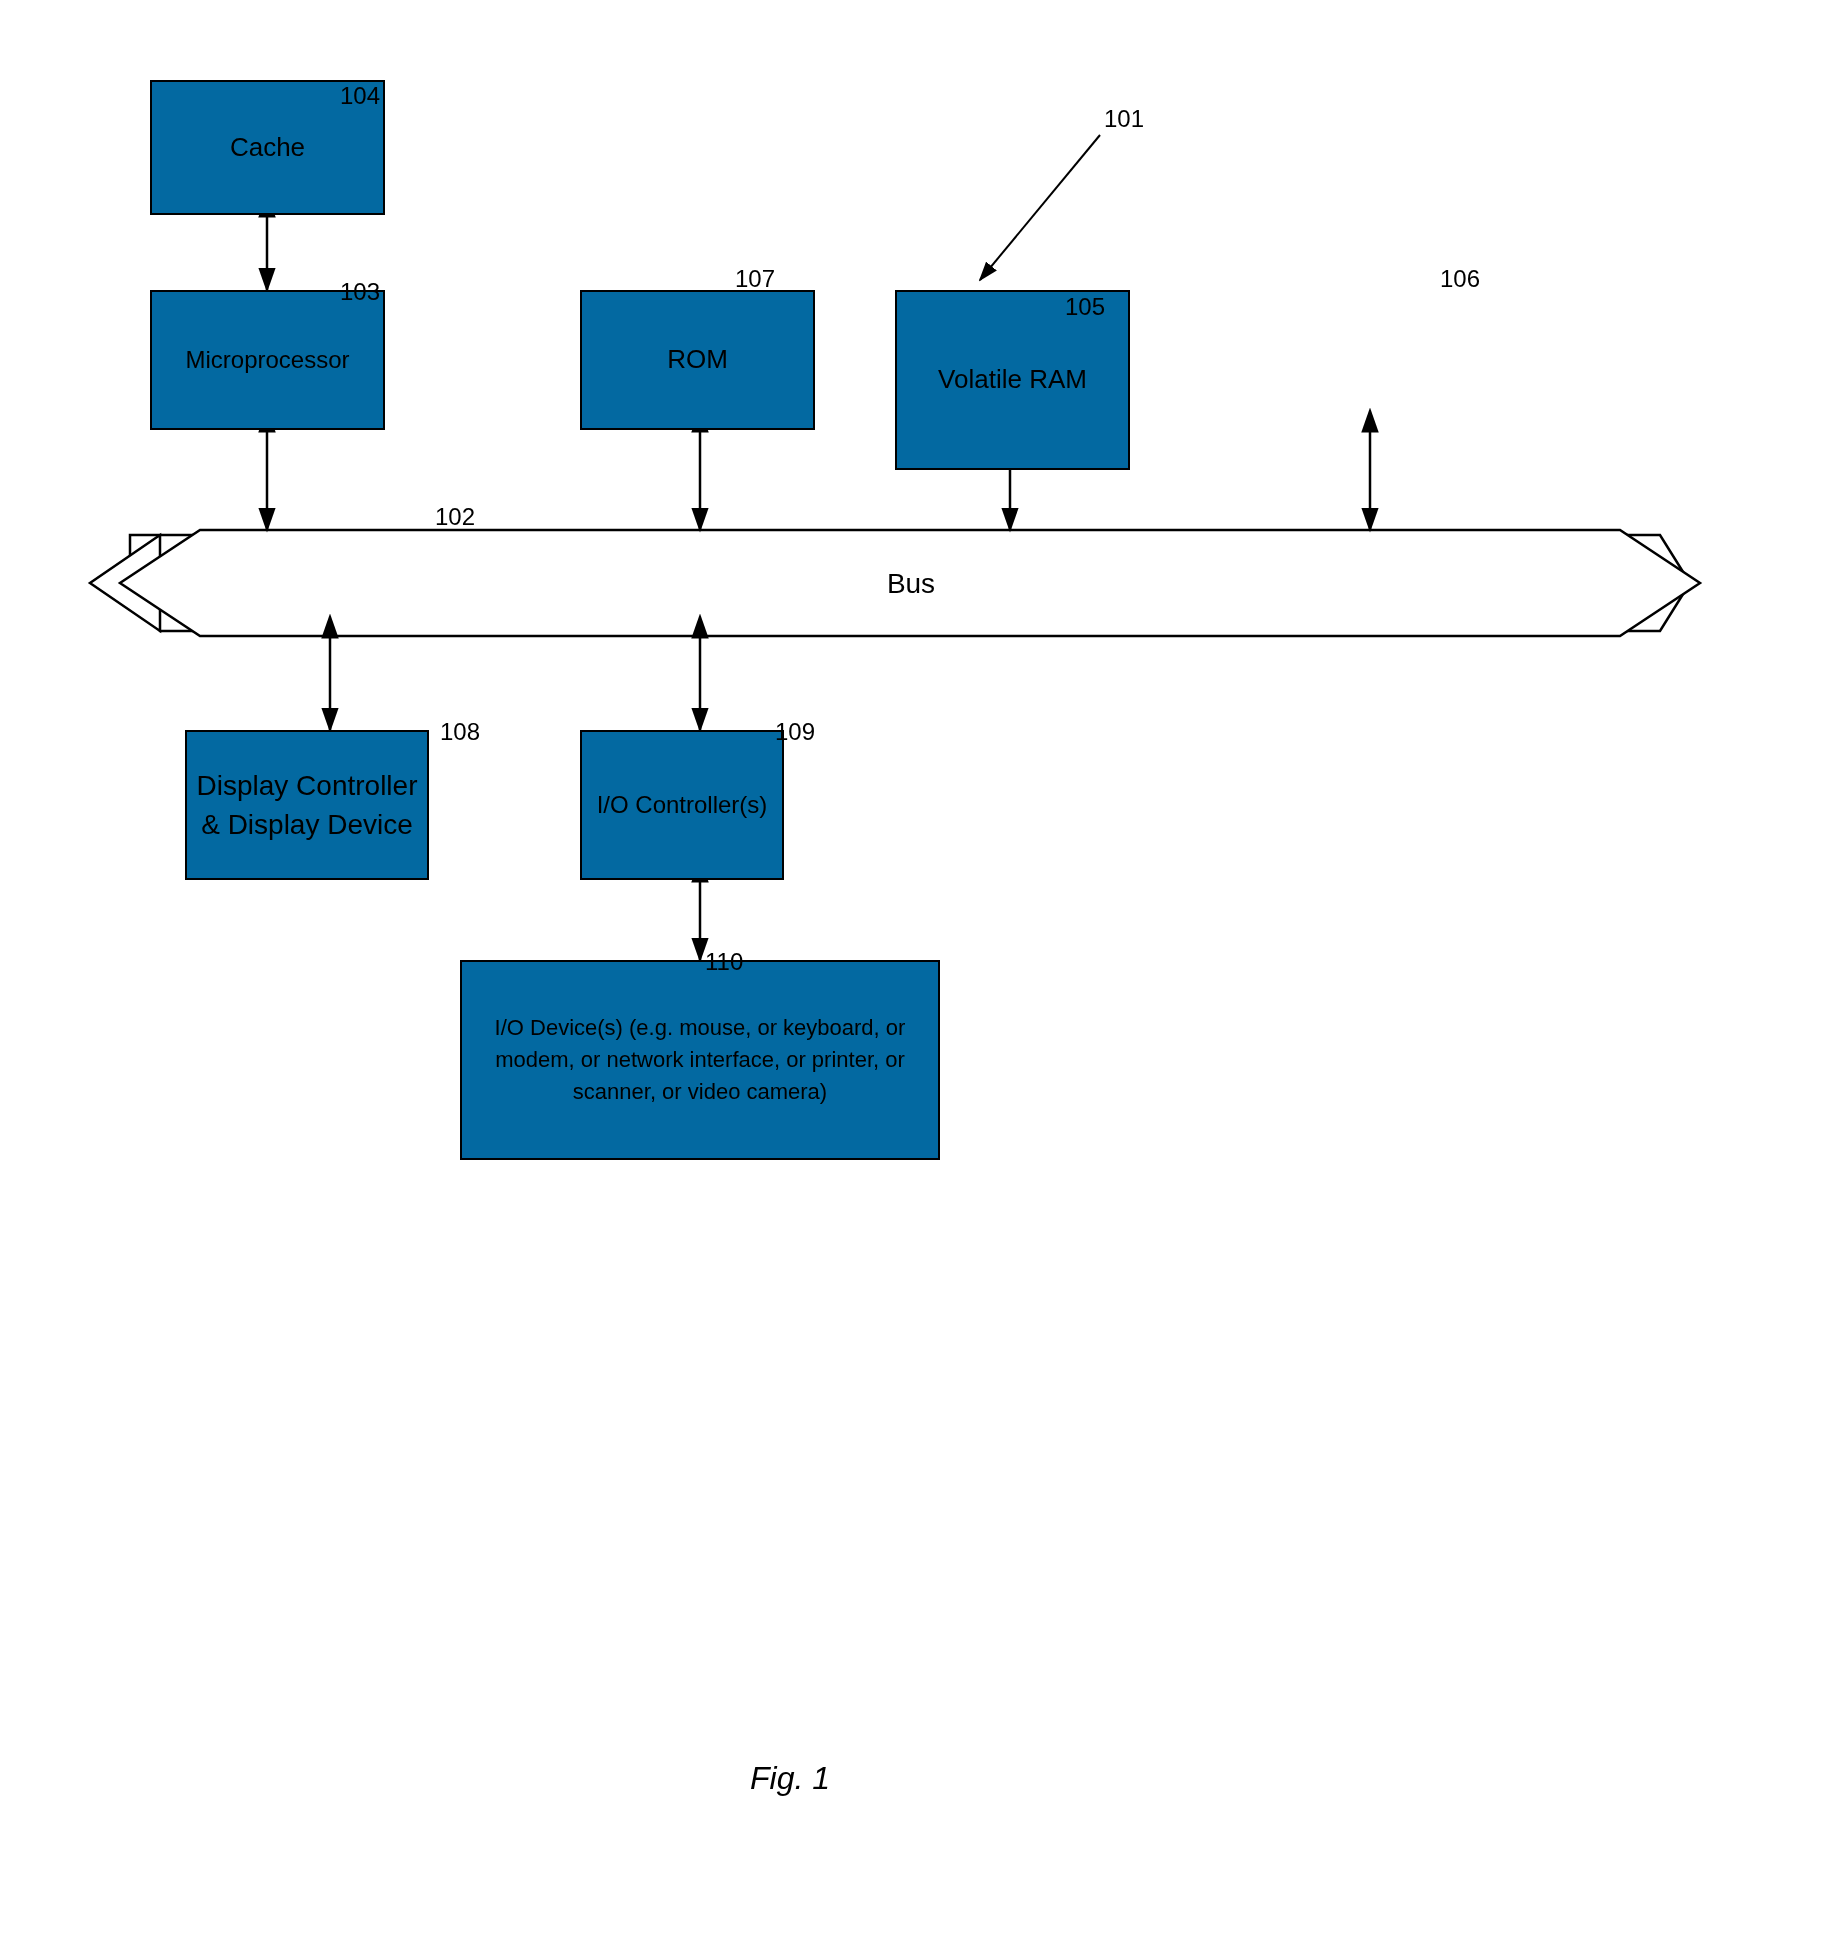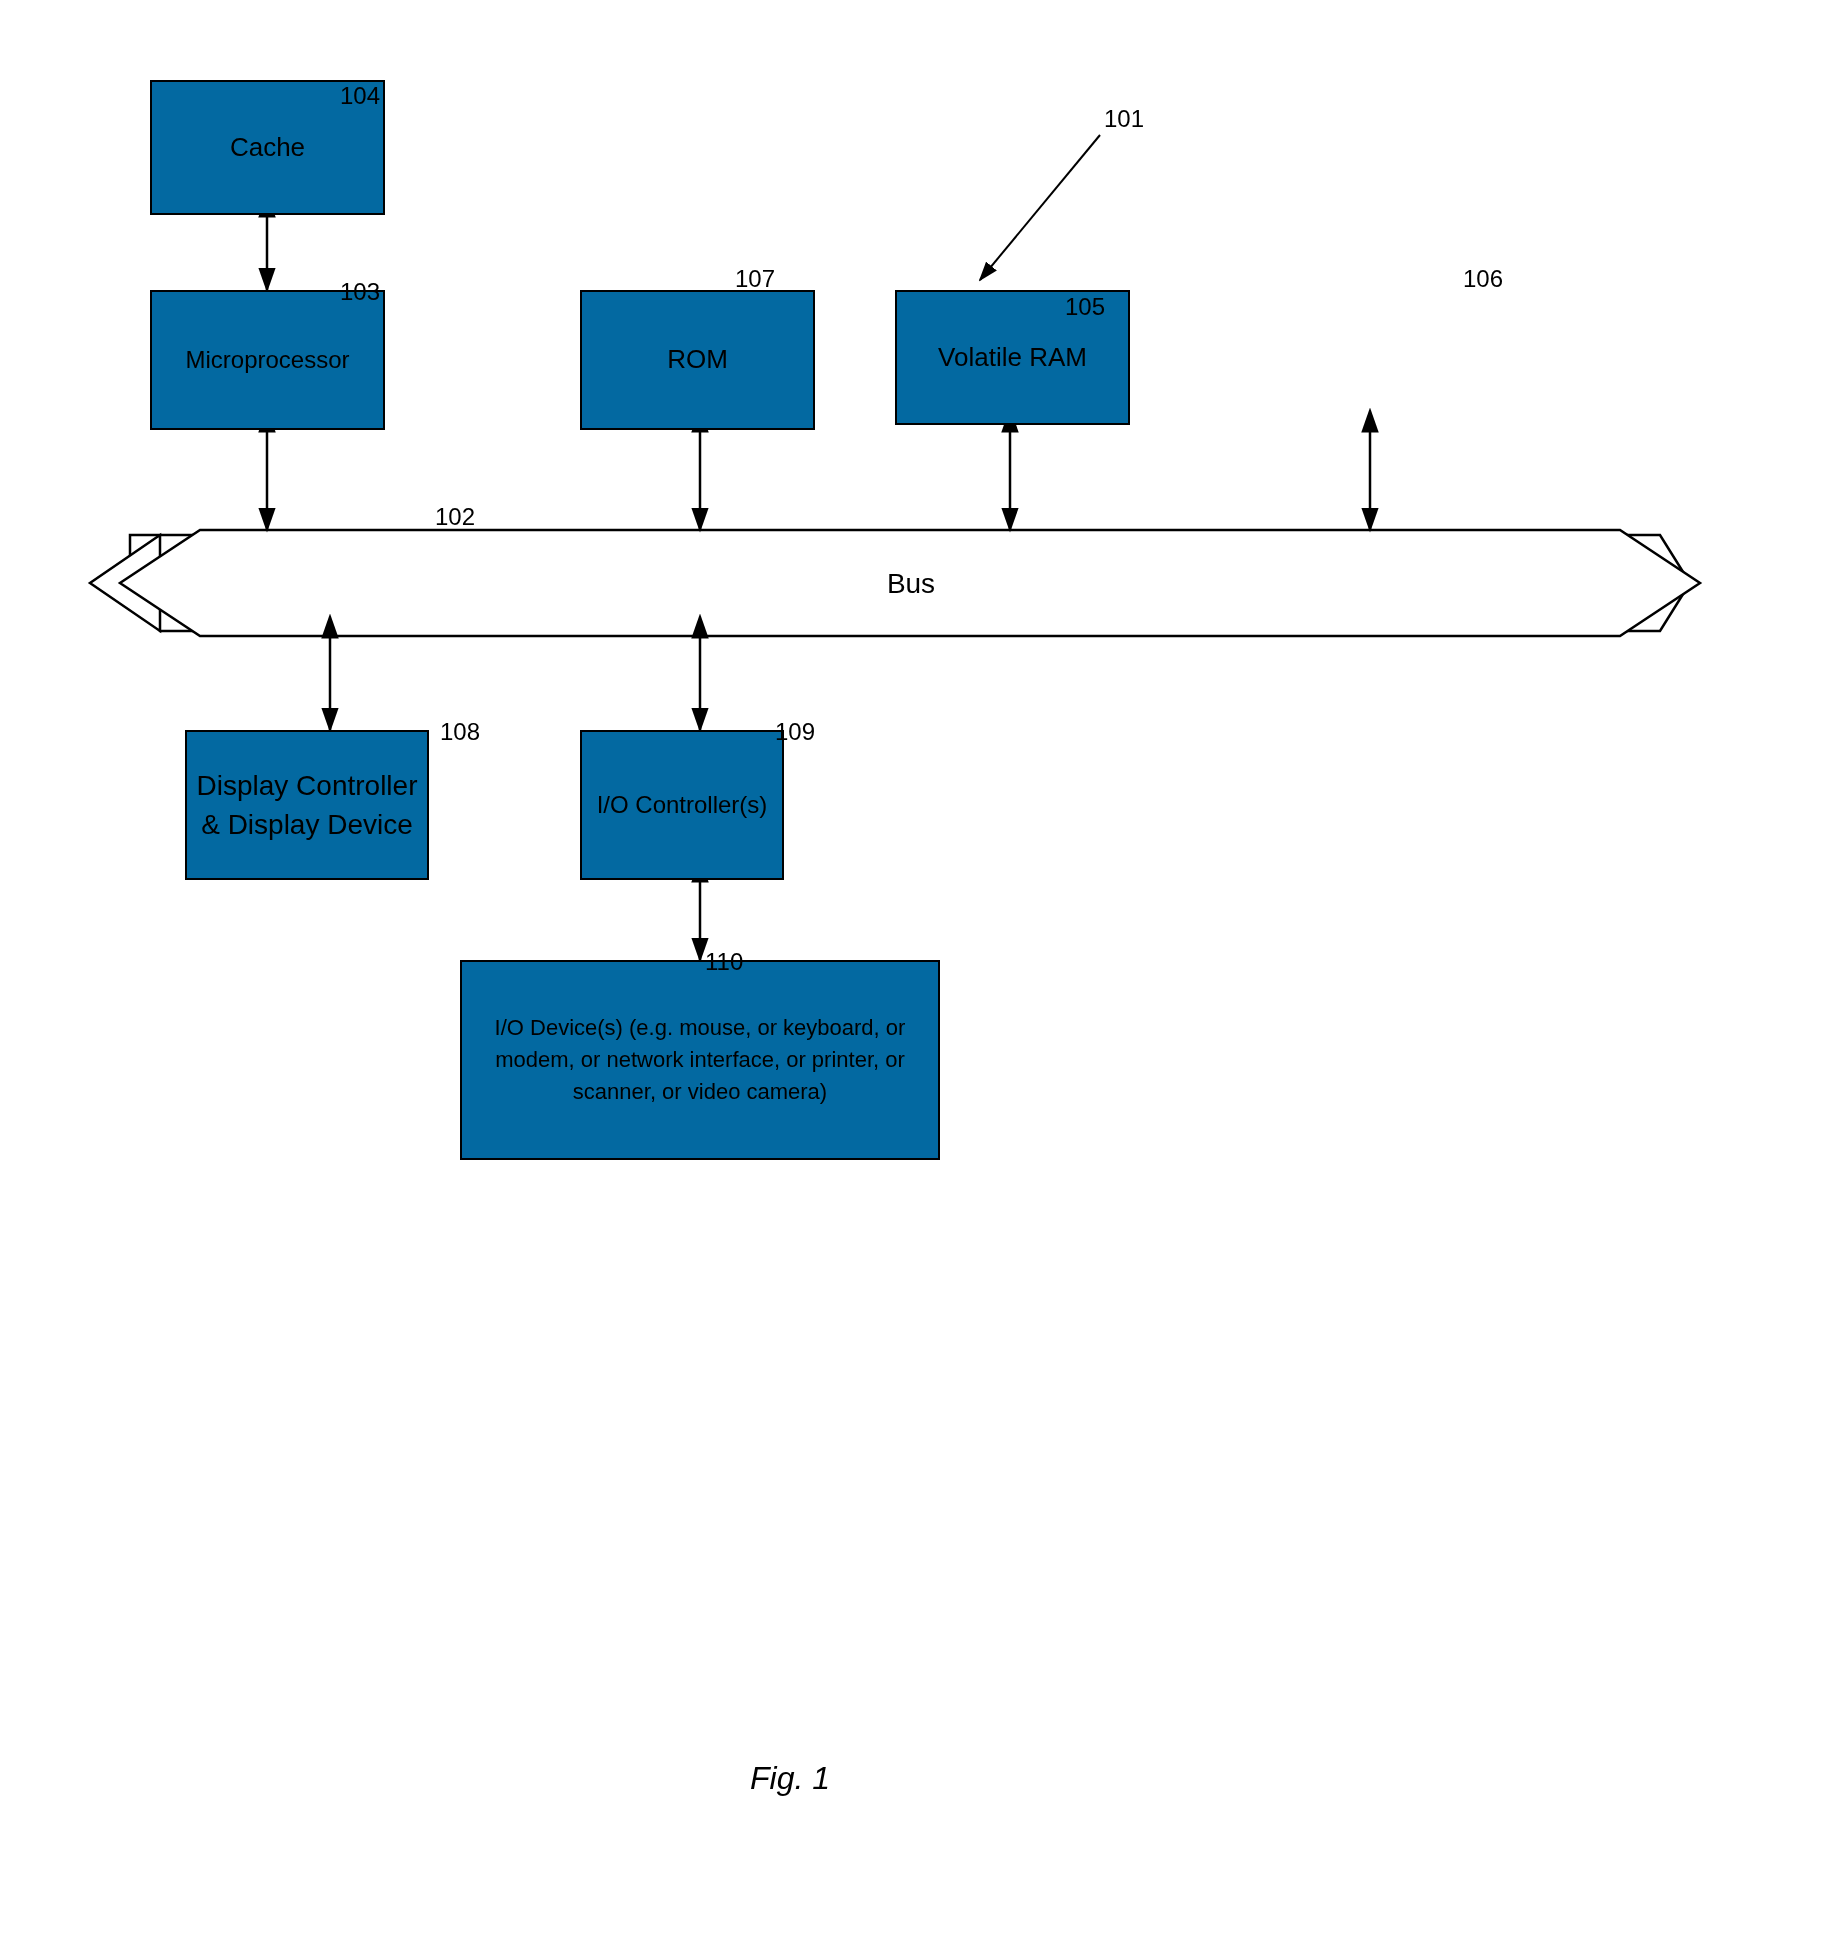--- a/index.html
+++ b/index.html
@@ -102,29 +102,29 @@
   </div>
 
   <div class="label" style="left:340px; top:278px;">103</div>
 
   <div class="box" style="left:580px; top:290px; width:235px; height:140px; font-size:26px;">
     <span>ROM</span>
   </div>
 
   <div class="label" style="left:735px; top:265px;">107</div>
 
-  <div class="box" style="left:895px; top:290px; width:235px; height:135px; font-size:26px; line-height:1.3;">
+  <div class="box" style="left:895px; top:290px; width:235px; height:180px; font-size:26px; line-height:1.3;">
     <span>Volatile
 RAM</span>
   </div>
 
   <div class="label" style="left:1065px; top:265px;margin-top:28px;">105</div>
 
 
-  <div class="label" style="left:1440px; top:265px;margin-left:23px;">106</div>
+  <div class="label" style="left:1440px; top:265px;">106</div>
 
   <div class="label" style="left:1080px; top:105px;margin-left:24px;">101</div>
 
   <div class="box" style="left:185px; top:730px; width:244px; height:150px; font-size:28px; line-height:1.4;">
     <span>Display Controller
 &amp; Display Device</span>
   </div>
 
   <div class="label" style="left:440px; top:718px;">108</div>
 

